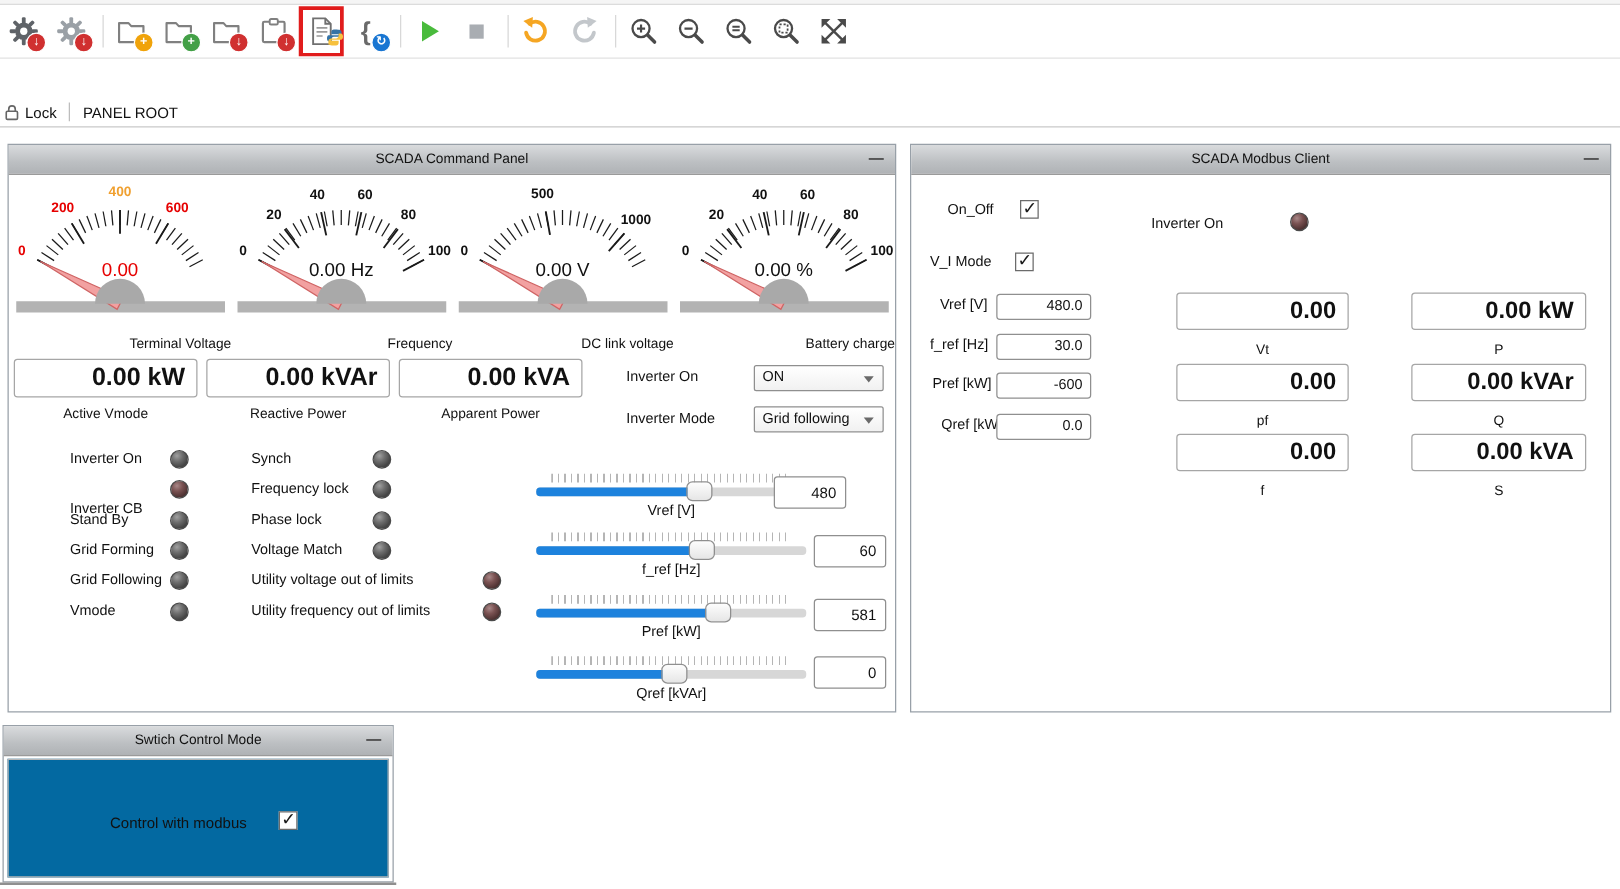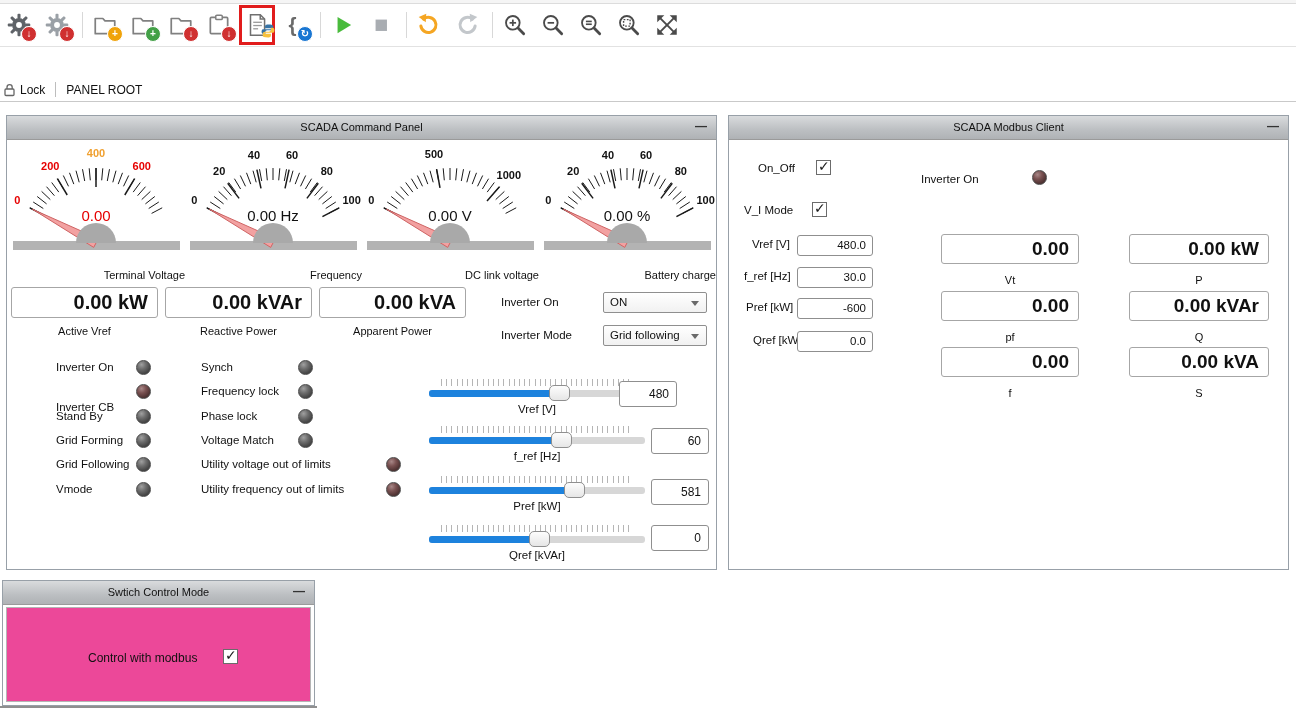--- a/index.html
+++ b/index.html
@@ -421,21 +421,21 @@
           <line x1="121.9" y1="57.4" x2="133.3" y2="42.3" stroke="#1a1a1a" stroke-width="1.5"></line>
           <text x="141.8" y="31.1" font-size="11" font-weight="bold" fill="#111111" text-anchor="middle" dominant-baseline="middle">80</text>
           <line x1="137.4" y1="75.7" x2="154.2" y2="66.8" stroke="#1a1a1a" stroke-width="1.5"></line>
           <text x="166.6" y="60.2" font-size="11" font-weight="bold" fill="#111111" text-anchor="middle" dominant-baseline="middle">100</text>
           <rect x="5" y="100" width="167" height="9" fill="#b3b3b3"></rect>
           <polygon points="24.4,68.2 85.7,106.4 90.3,97.6" fill="#f2a1a1" stroke="#cf6464" stroke-width="1"></polygon>
           <path d="M 68 102 A 20 20 0 0 1 108 102 Z" fill="#a9a9a9"></path>
           <text x="88" y="76" font-size="15" fill="#111111" text-anchor="middle" dominant-baseline="middle">0.00 %</text>
         </svg><div class="gauge-caption">Battery charge</div></div>
       <div class="display-box" style="left: 4px; top: 171px; width: 147px; height: 31px; font-size: 20px; line-height: 29px;">0.00 kW</div>
-      <div class="display-caption" style="left: 4px; top: 209px; width: 147px;">Active Vref</div>
+      <div class="display-caption" style="left: 4px; top: 209px; width: 147px;">Active Vmode</div>
       <div class="display-box" style="left: 158px; top: 171px; width: 147px; height: 31px; font-size: 20px; line-height: 29px;">0.00 kVAr</div>
       <div class="display-caption" style="left: 158px; top: 209px; width: 147px;">Reactive Power</div>
       <div class="display-box" style="left: 312px; top: 171px; width: 147px; height: 31px; font-size: 20px; line-height: 29px;">0.00 kVA</div>
       <div class="display-caption" style="left: 312px; top: 209px; width: 147px;">Apparent Power</div>
       <div class="lbl" style="left: 494px; top: 180px;">Inverter On</div>
       <div class="combo" style="left: 596px; top: 176px;">ON</div>
       <div class="lbl" style="left: 494px; top: 213px;">Inverter Mode</div>
       <div class="combo" style="left: 596px; top: 209px;">Grid following</div>
       <div class="lbl" style="left: 49px; top: 245px;">Inverter On</div>
       <div class="led gray" style="left: 129px; top: 244px;"></div>
@@ -530,20 +530,20 @@
       <div class="display-caption" style="left: 400px; top: 215px; width: 140px;">Q</div>
       <div class="display-box" style="left: 400px; top: 231px; width: 140px; height: 30px; font-size: 19px; line-height: 28px;">0.00 kVA</div>
       <div class="display-caption" style="left: 400px; top: 271px; width: 140px;">S</div>
     </div>
 
   <div class="panel" id="swpanel" style="left:2px;top:580px;width:313px;height:126px;">
     <div class="panel-title">
       <span>Swtich Control Mode</span>
       <span class="panel-min">—</span>
     </div>
-    <div id="swbody" style="background: #ec4899;">
+    <div id="swbody" style="background: #0369a1;">
       <div class="lbl" style="left:81px;top:43px;font-size:12px;">Control with modbus</div>
       <div class="cb checked" id="sw-cb" style="left:216px;top:41px;"></div>
     </div>
   </div>
 
   <div class="bottom-line"></div>
 </div>
 
 </body></html>

